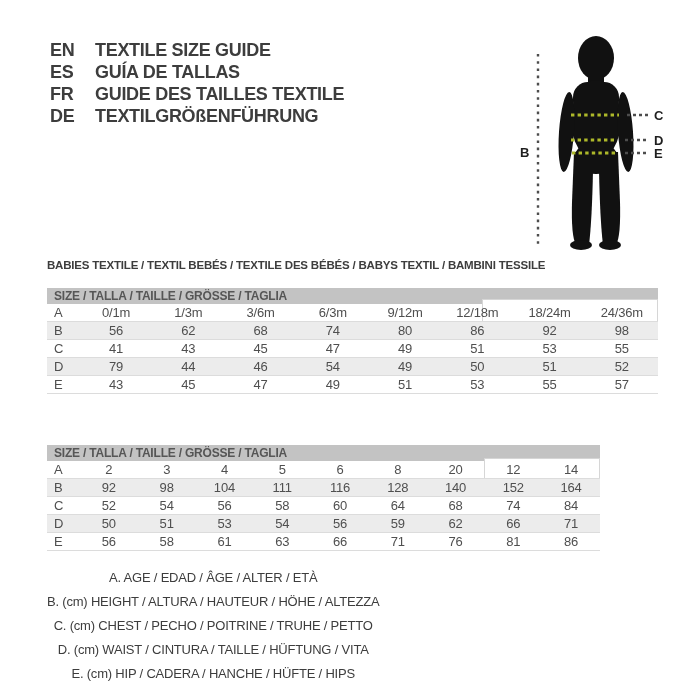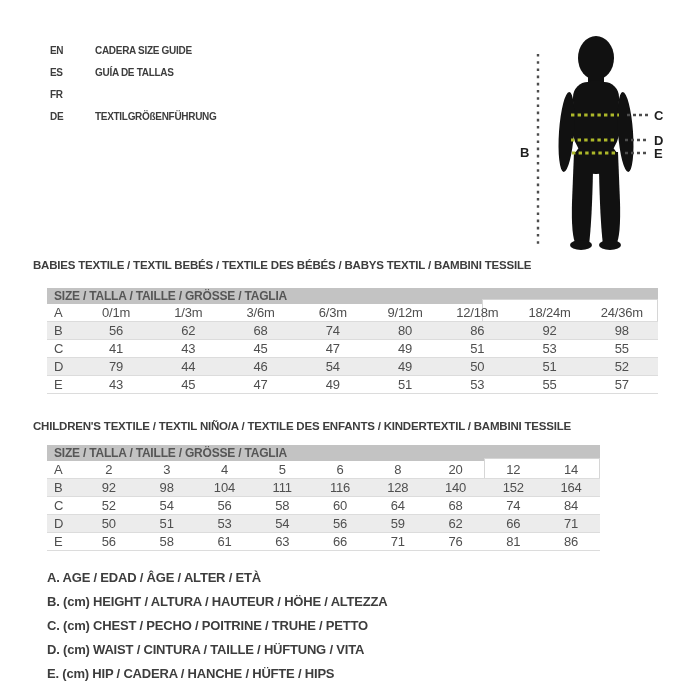--- a/index.html
+++ b/index.html
@@ -1,26 +1,26 @@
 <!DOCTYPE html>
 <html><head>
 <meta charset="utf-8">
 <style>
   html,body{margin:0;padding:0;background:#fff;}
   .page{position:relative;width:700px;height:700px;background:#ffffff;overflow:hidden;
         font-family:"Liberation Sans",sans-serif;color:#4a4a4a;}
 
   
   .langs{position:absolute;left:50px;top:39px;}
-  .lang-row{display:flex;height:22px;align-items:center;font-size:10px;font-weight:700;
+  .lang-row{display:flex;height:22px;align-items:center;font-size:18px;font-weight:700;
             color:#3d3d3d;letter-spacing:-0.3px;}
   .lang-code{width:45px;}
 
   
-  .section-title{position:absolute;left:33px;font-size:11.5px;font-weight:700;
+  .section-title{position:absolute;left:47px;font-size:11.5px;font-weight:700;
                  letter-spacing:-0.2px;color:#3d3d3d;white-space:nowrap;}
   .babies-title{top:259px;}
   .children-title{top:420px;}
 
   
   .tablewrap{position:absolute;left:47px;}
   .babies-wrap{top:288px;width:611px;}
   .children-wrap{top:445px;width:553px;}
   .size-bar{height:16px;line-height:16px;background:#c3c3c3;color:#565656;
             font-size:12px;font-weight:700;letter-spacing:-0.2px;padding-left:7px;
@@ -31,43 +31,44 @@
   table.sizes{width:100%;border-collapse:collapse;table-layout:fixed;position:relative;
               z-index:2;background:transparent;border-bottom:1px solid #dcdcdc;}
   table.sizes td{height:17px;padding:0;font-size:13px;letter-spacing:-0.2px;
                  text-align:center;color:#4f4f4f;}
   table.sizes td.rowlabel{width:26px;text-align:left;padding-left:7px;}
   table.sizes tr + tr td{border-top:1px solid #dcdcdc;}
   table.sizes tr:nth-child(even){background:#ececec;}
 
   
   .legend{position:absolute;left:47px;top:566px;}
-  .legend-item{height:24px;line-height:24px;font-size:13px;font-weight:700;
-               color:#3d3d3d;letter-spacing:-0.2px;white-space:nowrap;}
+  .legend-item{height:24px;line-height:24px;font-size:13px;font-weight:400;
+               color:#3d3d3d;letter-spacing:-0.2px;white-space:nowrap;text-align:center;}
 
   
   .figure{position:absolute;left:515px;top:20px;width:170px;height:235px;}
   .figure text{font-family:"Liberation Sans",sans-serif;font-size:13px;font-weight:700;fill:#1f1f1f;}
 </style>
 </head>
 <body>
 
 <div class="page">
 
   <div class="langs">
     <div class="lang-row">
         <span class="lang-code">EN</span>
-        <span class="lang-label">CADERA SIZE GUIDE</span>
+        <span class="lang-label">TEXTILE SIZE GUIDE</span>
       </div>
       <div class="lang-row">
         <span class="lang-code">ES</span>
         <span class="lang-label">GUÍA DE TALLAS</span>
       </div>
       <div class="lang-row">
         <span class="lang-code">FR</span>
+        <span class="lang-label">GUIDE DES TAILLES TEXTILE</span>
       </div>
       <div class="lang-row">
         <span class="lang-code">DE</span>
         <span class="lang-label">TEXTILGRÖßENFÜHRUNG</span>
       </div>
   </div>
 
   <svg class="figure" viewBox="0 0 170 235">
 
     <line x1="23" y1="34" x2="23" y2="226" stroke-width="2.4" stroke-dasharray="2.6 4.6" stroke="#4d4d4d"></line>
@@ -158,21 +159,20 @@
             <td>49</td>
             <td>51</td>
             <td>53</td>
             <td>55</td>
             <td>57</td>
           </tr>
         </tbody>
     </table>
   </div>
 
-  <div class="section-title children-title">CHILDREN'S TEXTILE / TEXTIL NIÑO/A / TEXTILE DES ENFANTS / KINDERTEXTIL / BAMBINI TESSILE</div>
   <div class="tablewrap children-wrap">
     <div class="size-bar">SIZE / TALLA / TAILLE / GRÖSSE / TAGLIA</div>
     <div class="overlay"></div>
     <table class="sizes">
       <tbody>
           <tr>
             <td class="rowlabel">A</td>
             <td>2</td>
             <td>3</td>
             <td>4</td>

